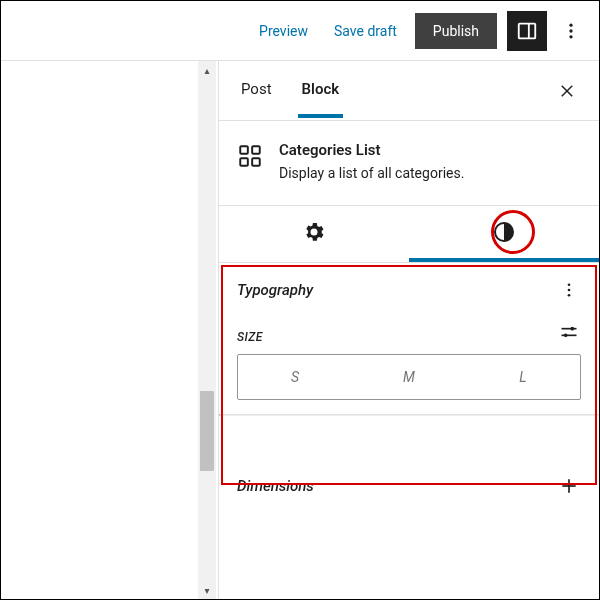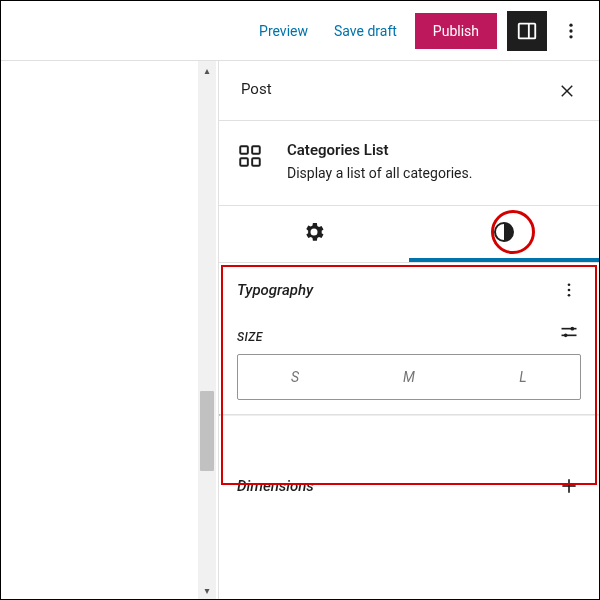--- a/index.html
+++ b/index.html
@@ -1,41 +1,41 @@
 <!DOCTYPE html>
 <html><head>
 <meta charset="utf-8">
 <style>
   * { box-sizing: border-box; margin: 0; padding: 0; font-family: -apple-system, BlinkMacSystemFont, "Segoe UI", Roboto, sans-serif; }
   body { width: 600px; height: 600px; background: #fff; border: 1px solid #000; overflow: hidden; position: relative; }
 
   .topbar { height: 60px; display: flex; align-items: center; justify-content: flex-end; padding: 0 14px; gap: 10px; border-bottom: 1px solid #e0e0e0; }
   .link-btn { background: none; border: none; color: #0073aa; font-size: 14px; cursor: pointer; padding: 6px 8px; }
-  .publish-btn { background: #be185d; color: #fff; border: none; font-size: 14px; padding: 10px 18px; cursor: pointer; }
+  .publish-btn { background: #404040; color: #fff; border: none; font-size: 14px; padding: 10px 18px; cursor: pointer; }
   .square-btn { width: 40px; height: 40px; background: #1e1e1e; display: flex; align-items: center; justify-content: center; cursor: pointer; }
   .square-btn svg { width: 22px; height: 22px; }
   .kebab { width: 28px; height: 40px; display: flex; align-items: center; justify-content: center; cursor: pointer; }
   .kebab svg { width: 20px; height: 20px; }
 
   .main { display: flex; height: calc(100% - 60px); }
   .canvas { flex: 1; background: #fff; position: relative; }
   .scroll-track { position: absolute; right: 2px; top: 0; bottom: 0; width: 18px; background: #f1f1f1; }
   .scroll-arrow { position: absolute; left: 0; width: 18px; height: 18px; display: flex; align-items: center; justify-content: center; color: #555; font-size: 10px; user-select: none; }
   .scroll-arrow.up { top: 0; }
   .scroll-arrow.down { bottom: 0; }
   .scroll-thumb { position: absolute; left: 2px; width: 14px; background: #c1c1c1; border-radius: 1px; }
 
   .sidebar { width: 381px; border-left: 1px solid #e0e0e0; display: flex; flex-direction: column; overflow: hidden; }
 
   .tabs { display: flex; align-items: center; border-bottom: 1px solid #e0e0e0; padding: 0 16px 0 18px; height: 60px; }
   .tab { font-size: 15px; color: #1e1e1e; padding: 0 4px 16px 4px; margin-top: 16px; margin-right: 22px; cursor: pointer; border-bottom: 4px solid transparent; }
   .tab.active { font-weight: 600; border-bottom-color: #0073aa; }
   .tab-close { margin-left: auto; width: 32px; height: 32px; display: flex; align-items: center; justify-content: center; cursor: pointer; }
 
-  .block-header { padding: 20px 18px 24px 18px; display: flex; gap: 24px; border-bottom: 1px solid #e0e0e0; }
+  .block-header { padding: 20px 18px 24px 18px; display: flex; gap: 16px; border-bottom: 1px solid #e0e0e0; }
   .block-icon { width: 26px; height: 26px; flex-shrink: 0; margin-top: 2px; }
   .block-title { font-size: 15px; font-weight: 600; color: #1e1e1e; margin-bottom: 6px; }
   .block-desc { font-size: 14px; color: #1e1e1e; text-align: center; }
 
   .subtabs { display: flex; border-bottom: 1px solid #e0e0e0; position: relative; }
   .subtab { flex: 1; height: 56px; display: flex; align-items: center; justify-content: center; cursor: pointer; border-bottom: 4px solid transparent; }
   .subtab.active { border-bottom-color: #0073aa; }
   .subtab svg { width: 24px; height: 24px; }
   .red-circle { position: absolute; width: 44px; height: 44px; border: 3px solid #d40000; border-radius: 50%; right: 64px; top: 4px; pointer-events: none; }
 
@@ -87,20 +87,21 @@
       <div class="scroll-arrow up">▴</div>
       <div class="scroll-thumb" style="top:330px;height:80px"></div>
       <div class="scroll-arrow down">▾</div>
     </div>
   </div>
 
   <div class="sidebar">
 
     <div class="tabs">
       <div class="tab">Post</div>
+      <div class="tab active">Block</div>
       <div class="tab-close">
         <svg viewBox="0 0 24 24" width="18" height="18">
             <line x1="5" y1="5" x2="19" y2="19" stroke="#1e1e1e" stroke-width="2"></line>
             <line x1="19" y1="5" x2="5" y2="19" stroke="#1e1e1e" stroke-width="2"></line>
           </svg>
       </div>
     </div>
 
     <div class="block-header">
       <svg class="block-icon" viewBox="0 0 24 24">

